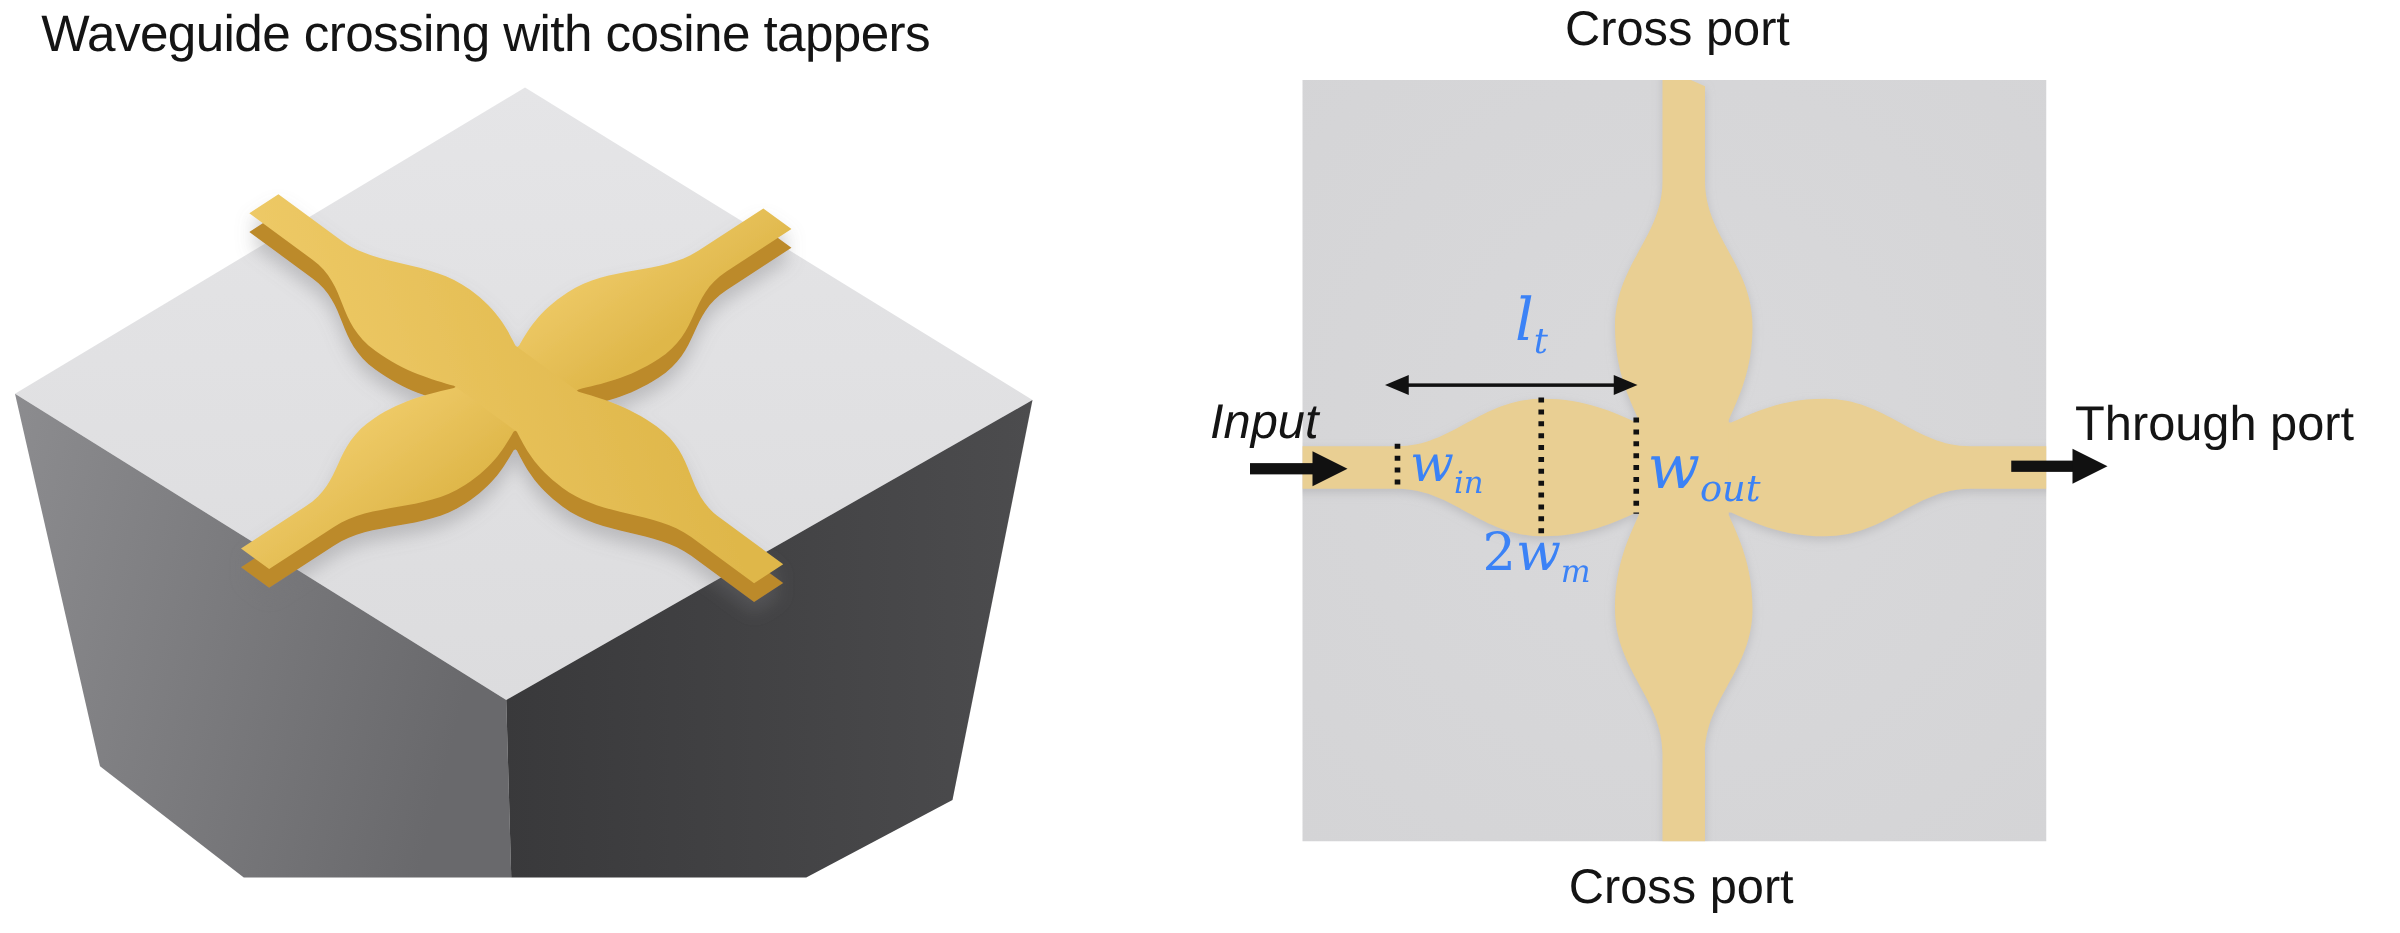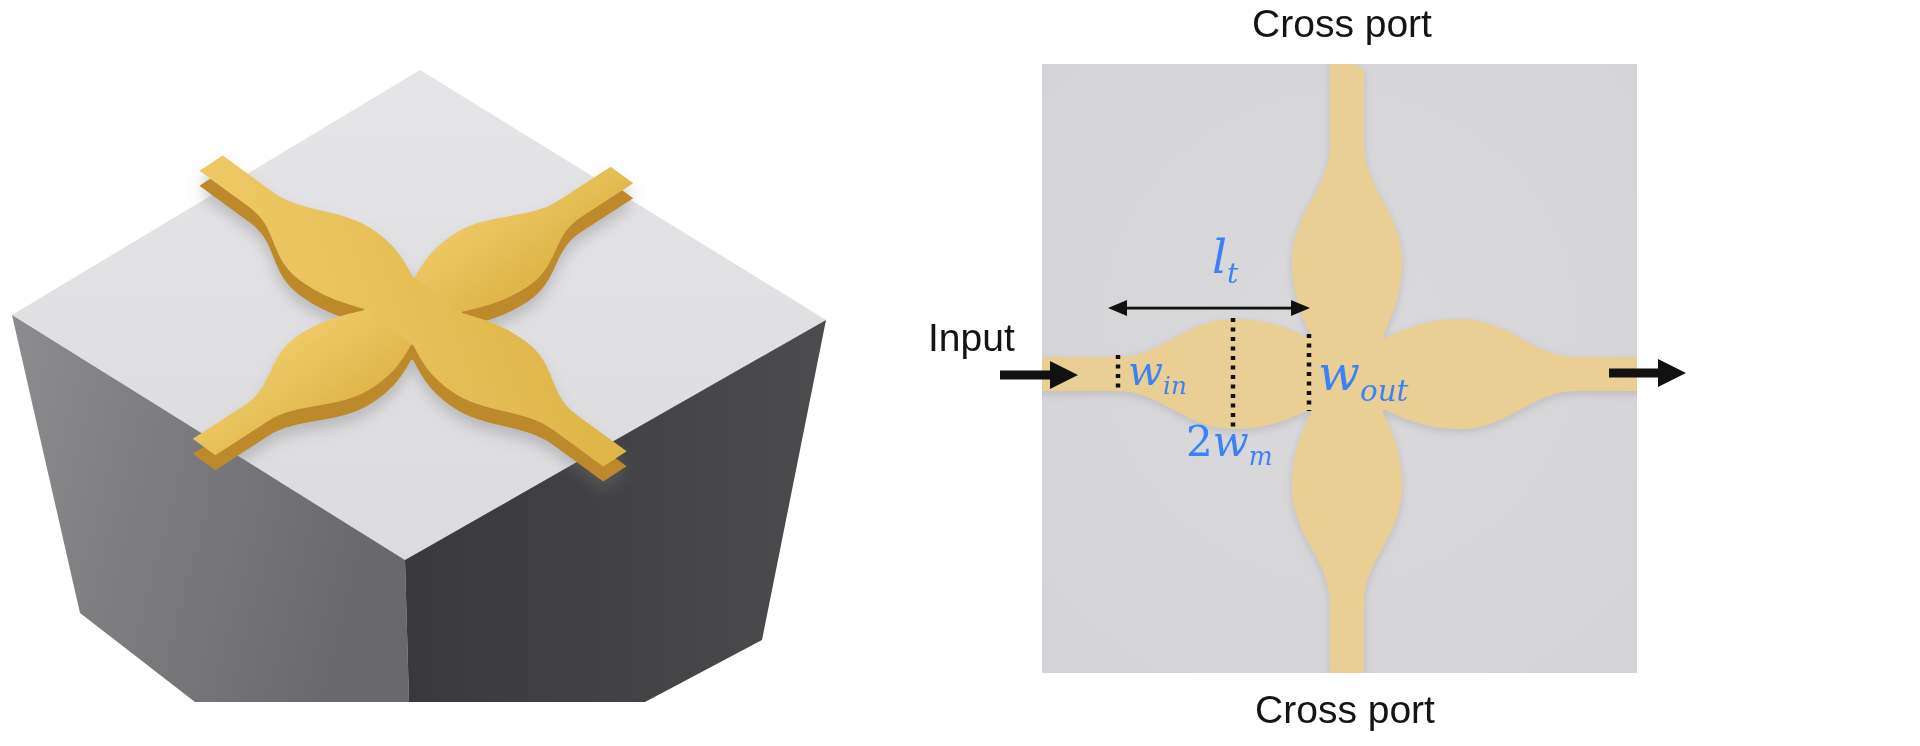--- a/index.html
+++ b/index.html
@@ -7,21 +7,21 @@
           font-family:"Liberation Sans",sans-serif;}
   #figure-svg{position:absolute;left:0;top:0;width:1920px;height:746px;}
   .lbl{position:absolute;color:#141414;white-space:nowrap;line-height:1.05;}
   .sans{font-family:"Liberation Sans",sans-serif;}
   .math{font-family:"DejaVu Serif",serif;font-style:italic;color:#3b82f6;}
   .math sub{font-size:0.60em;font-style:italic;}
   .math .pre{font-style:normal;}
   #title-label{left:33px;top:6px;font-size:41px;letter-spacing:-0.5px;}
   #cross-port-top{left:1192px;top:4px;width:300px;text-align:center;font-size:39px;}
   #cross-port-bottom{left:1195px;top:690px;width:300px;text-align:center;font-size:39px;}
-  #input-label{left:928px;top:318px;font-size:39px;}
+  #input-label{left:968px;top:318px;font-size:39px;font-style:italic;}
   #through-label{left:1660px;top:320px;font-size:39px;}
   #lt-label{left:1212px;top:232px;font-size:47px;}
   #win-label{left:1128px;top:350px;font-size:41px;}
   #wout-label{left:1318px;top:348px;font-size:49px;}
   #twm-label{left:1186px;top:420px;font-size:42px;}
 </style>
 </head>
 <body>
 
 <div id="canvas">
@@ -109,27 +109,29 @@
         <polygon points="1078,375 1050,361 1050,389"></polygon>
       </g>
 
       <g fill="#111111">
         <rect x="1609" y="368.5" width="51" height="9"></rect>
         <polygon points="1686,373 1658,359 1658,387"></polygon>
       </g>
     </g>
   </svg>
 
+  <div class="lbl sans" id="title-label">Waveguide crossing with cosine tappers</div>
 
   <div class="lbl sans" id="cross-port-top">Cross port</div>
 
   <div class="lbl sans" id="cross-port-bottom">Cross port</div>
 
   <div class="lbl sans" id="input-label">Input</div>
 
+  <div class="lbl sans" id="through-label">Through port</div>
 
   <div class="lbl math" id="lt-label"><span>l</span><sub>t</sub></div>
 
   <div class="lbl math" id="win-label"><span>w</span><sub>in</sub></div>
 
   <div class="lbl math" id="wout-label"><span>w</span><sub>out</sub></div>
 
   <div class="lbl math" id="twm-label"><span class="pre">2</span><span>w</span><sub>m</sub></div>
 
 </div>

